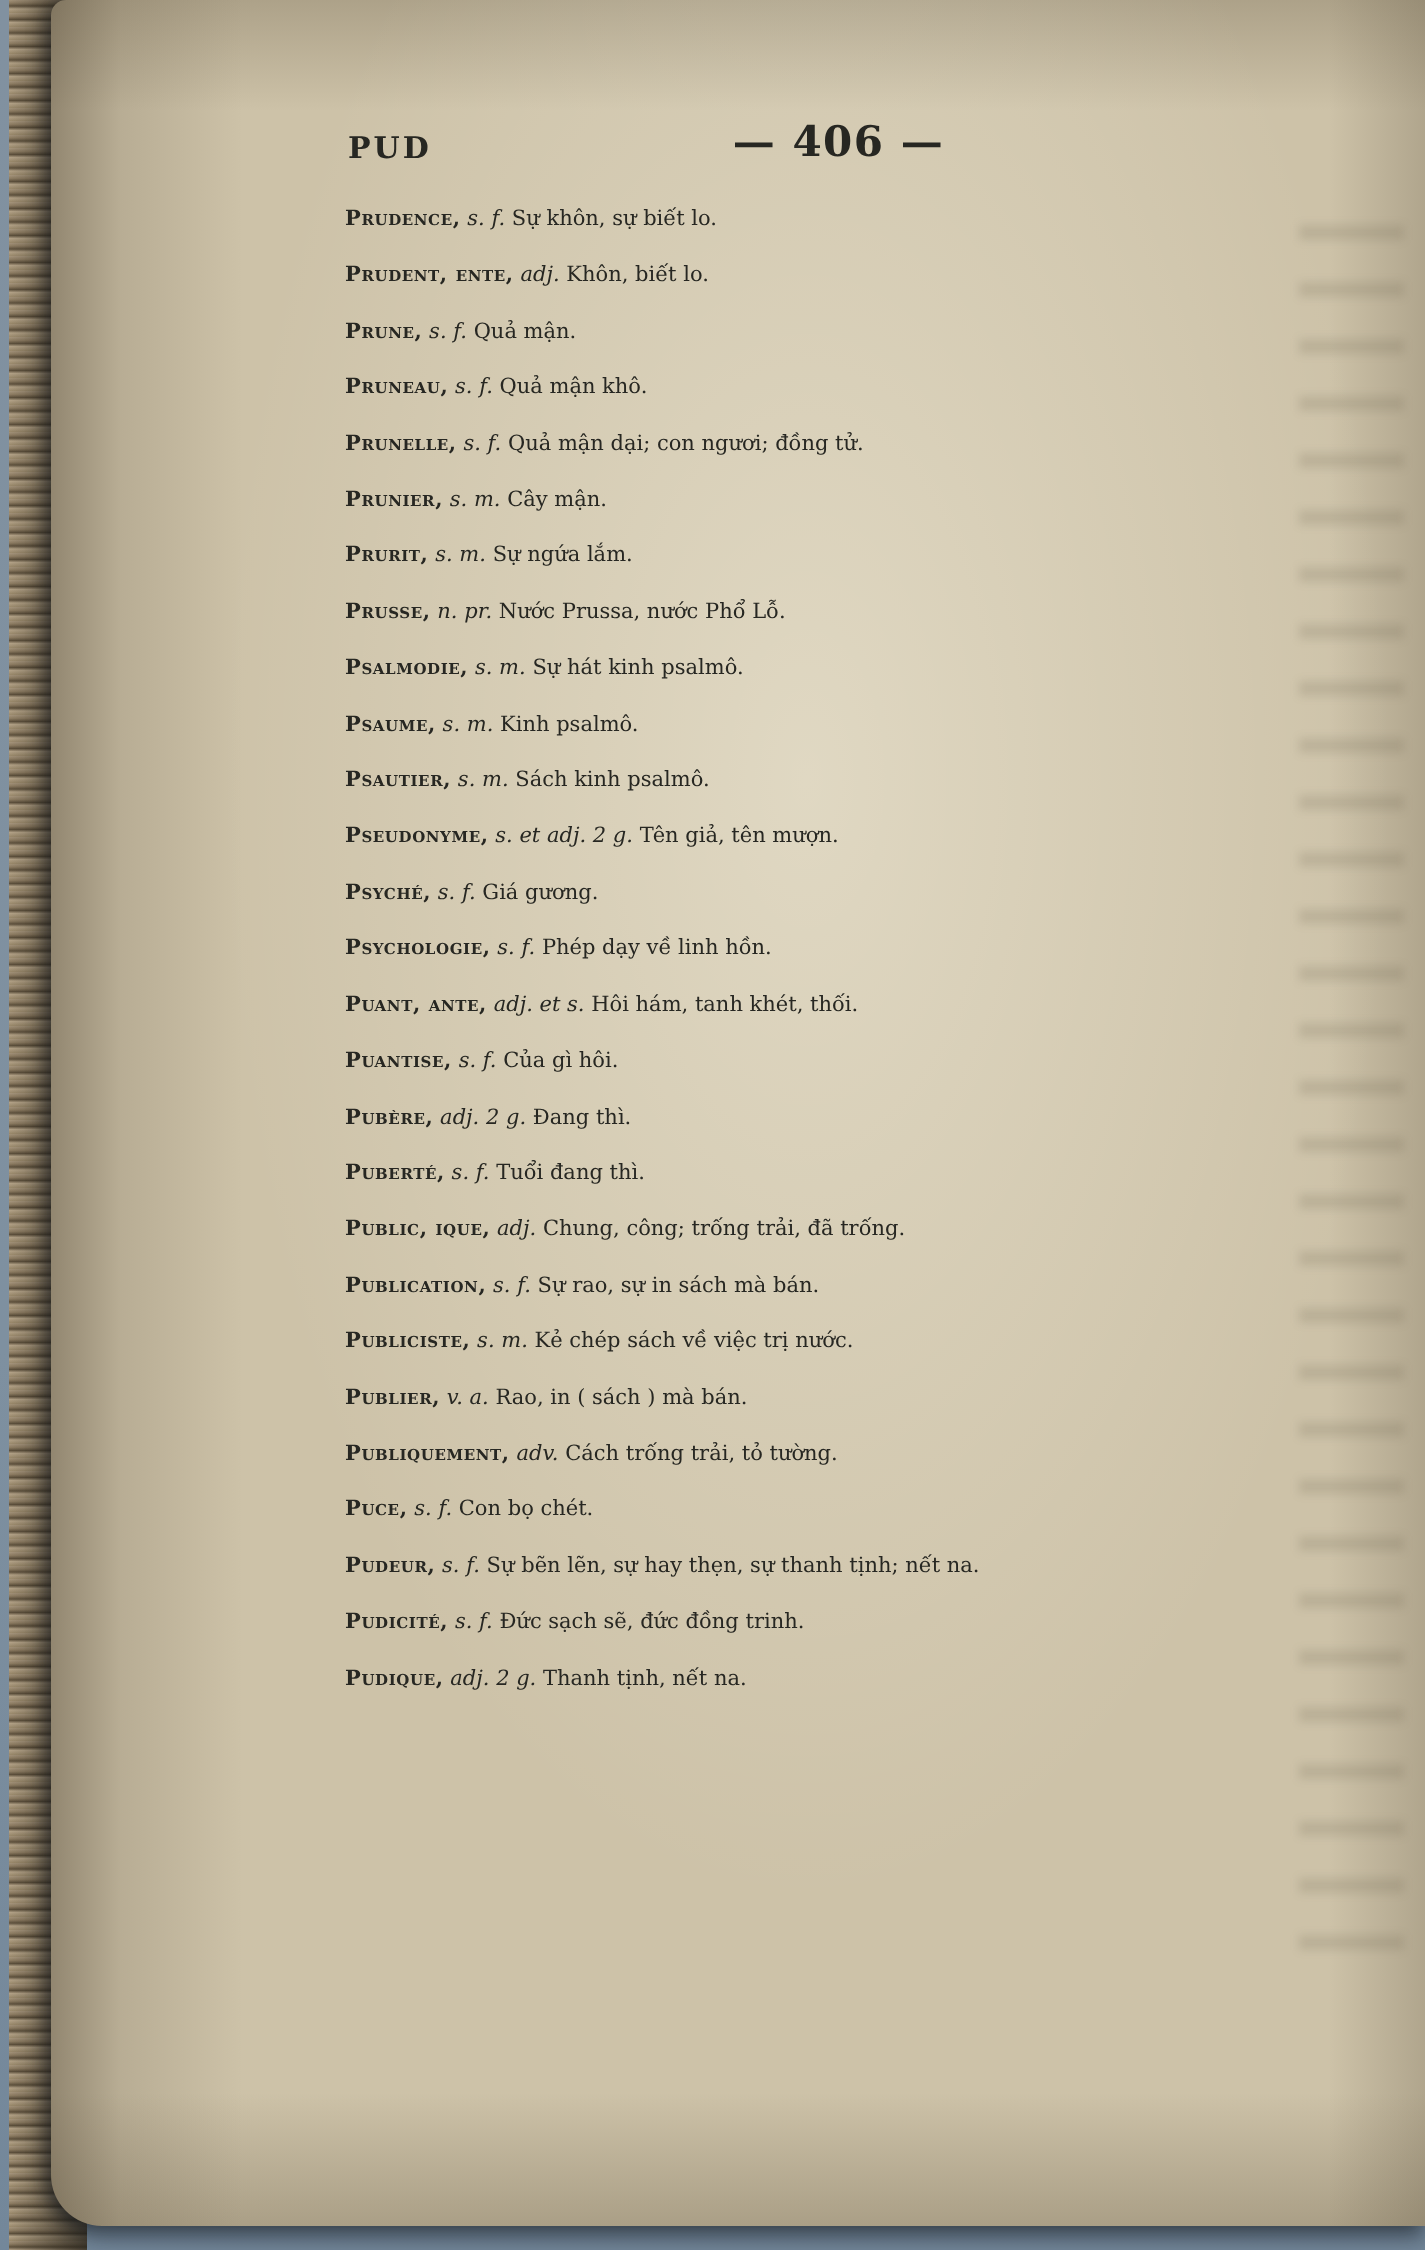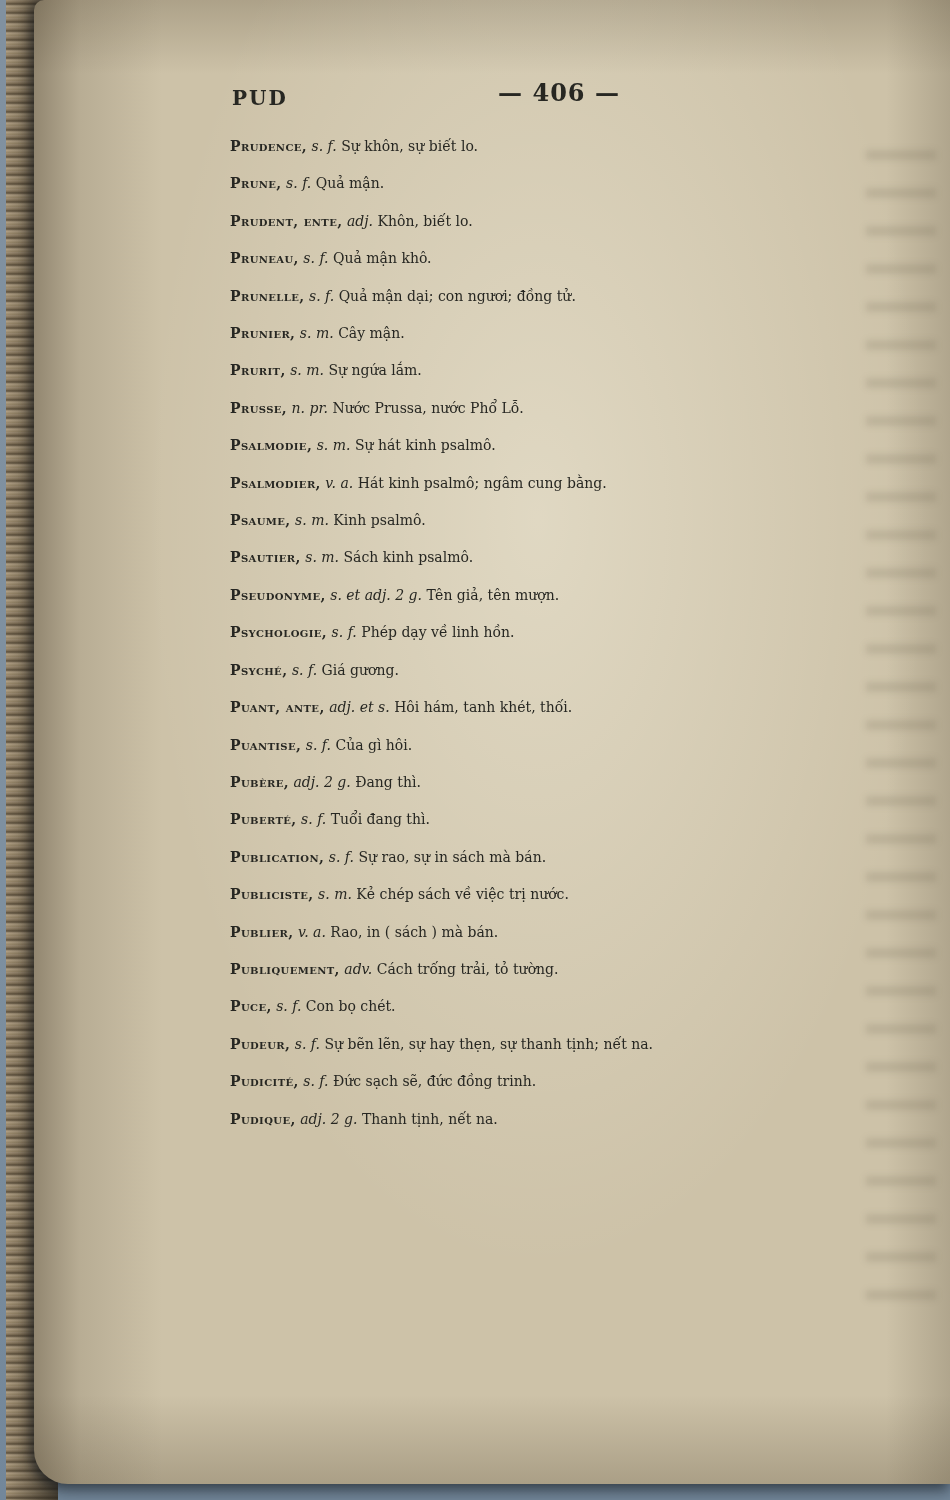--- a/index.html
+++ b/index.html
@@ -62,21 +62,21 @@
     left: 2px; top: 8px;
     font-weight: 700;
     font-size: 20px;
     letter-spacing: 2px;
   }
   .pageno {
     position: absolute;
     left: 0; right: 0; top: 0;
     text-align: center;
     font-weight: 700;
-    font-size: 24px;
+    font-size: 28px;
     letter-spacing: 1px;
   }
   .entries { }
   .entry {
     margin: 0;
     font-size: 14px;
     line-height: 37.4px;
     white-space: nowrap;
   }
   .hw {
@@ -98,57 +98,57 @@
   <div class="spine-edges"></div>
   <div class="paper">
     <div class="content">
       <div class="page-header">
         <span class="guide">PUD</span>
         <span class="pageno">— 406 —</span>
       </div>
       <div class="entries">
   <p class="entry"><span class="hw">Prudence,</span><span class="pos">s. f.</span><span class="def">Sự khôn, sự biết lo.</span></p>
 
+  <p class="entry"><span class="hw">Prudent, ente,</span><span class="pos">adj.</span><span class="def">Khôn, biết lo.</span></p>
+
   <p class="entry"><span class="hw">Prune,</span><span class="pos">s. f.</span><span class="def">Quả mận.</span></p>
-
-  <p class="entry"><span class="hw">Prudent, ente,</span><span class="pos">adj.</span><span class="def">Khôn, biết lo.</span></p>
 
   <p class="entry"><span class="hw">Pruneau,</span><span class="pos">s. f.</span><span class="def">Quả mận khô.</span></p>
 
   <p class="entry"><span class="hw">Prunelle,</span><span class="pos">s. f.</span><span class="def">Quả mận dại; con ngươi; đồng tử.</span></p>
 
   <p class="entry"><span class="hw">Prunier,</span><span class="pos">s. m.</span><span class="def">Cây mận.</span></p>
 
   <p class="entry"><span class="hw">Prurit,</span><span class="pos">s. m.</span><span class="def">Sự ngứa lắm.</span></p>
 
   <p class="entry"><span class="hw">Prusse,</span><span class="pos">n. pr.</span><span class="def">Nước Prussa, nước Phổ Lỗ.</span></p>
 
   <p class="entry"><span class="hw">Psalmodie,</span><span class="pos">s. m.</span><span class="def">Sự hát kinh psalmô.</span></p>
 
-  <p class="entry"><span class="hw">Psalmodier,</span><span class="pos">v. a.</span><span class="def">Hát kinh psalmô; ngâm cung bằng.</span></p>
 
   <p class="entry"><span class="hw">Psaume,</span><span class="pos">s. m.</span><span class="def">Kinh psalmô.</span></p>
 
   <p class="entry"><span class="hw">Psautier,</span><span class="pos">s. m.</span><span class="def">Sách kinh psalmô.</span></p>
 
   <p class="entry"><span class="hw">Pseudonyme,</span><span class="pos">s. et adj. 2 g.</span><span class="def">Tên giả, tên mượn.</span></p>
 
+  <p class="entry"><span class="hw">Psyché,</span><span class="pos">s. f.</span><span class="def">Giá gương.</span></p>
+
   <p class="entry"><span class="hw">Psychologie,</span><span class="pos">s. f.</span><span class="def">Phép dạy về linh hồn.</span></p>
-
-  <p class="entry"><span class="hw">Psyché,</span><span class="pos">s. f.</span><span class="def">Giá gương.</span></p>
 
   <p class="entry"><span class="hw">Puant, ante,</span><span class="pos">adj. et s.</span><span class="def">Hôi hám, tanh khét, thối.</span></p>
 
 
   <p class="entry"><span class="hw">Puantise,</span><span class="pos">s. f.</span><span class="def">Của gì hôi.</span></p>
 
   <p class="entry"><span class="hw">Pubère,</span><span class="pos">adj. 2 g.</span><span class="def">Đang thì.</span></p>
 
   <p class="entry"><span class="hw">Puberté,</span><span class="pos">s. f.</span><span class="def">Tuổi đang thì.</span></p>
 
+  <p class="entry"><span class="hw">Public, ique,</span><span class="pos">adj.</span><span class="def">Chung, công; trống trải, đã trống.</span></p>
 
   <p class="entry"><span class="hw">Publication,</span><span class="pos">s. f.</span><span class="def">Sự rao, sự in sách mà bán.</span></p>
 
   <p class="entry"><span class="hw">Publiciste,</span><span class="pos">s. m.</span><span class="def">Kẻ chép sách về việc trị nước.</span></p>
 
   <p class="entry"><span class="hw">Publier,</span><span class="pos">v. a.</span><span class="def">Rao, in ( sách ) mà bán.</span></p>
 
   <p class="entry"><span class="hw">Publiquement,</span><span class="pos">adv.</span><span class="def">Cách trống trải, tỏ tường.</span></p>
 
   <p class="entry"><span class="hw">Puce,</span><span class="pos">s. f.</span><span class="def">Con bọ chét.</span></p>

